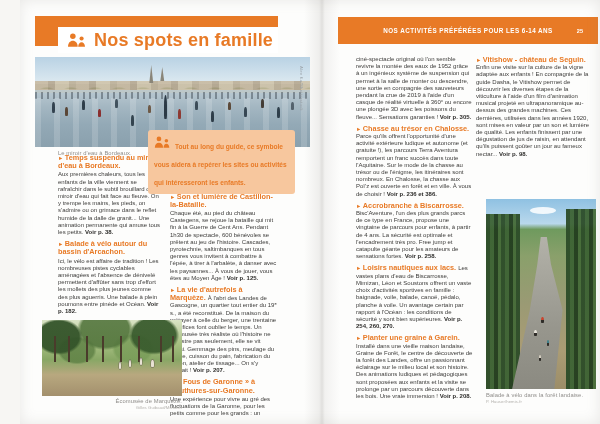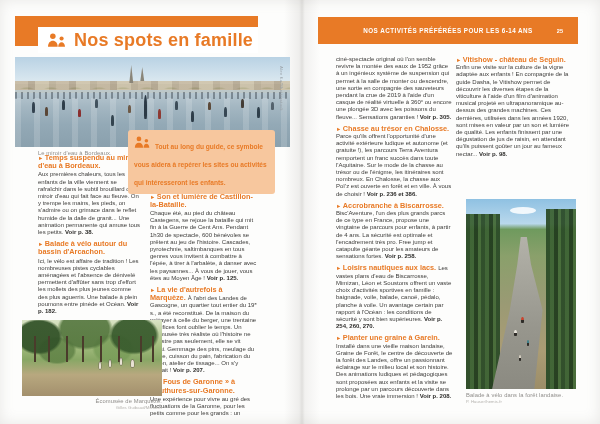--- a/index.html
+++ b/index.html
@@ -2,21 +2,21 @@
 <html><head>
 <meta charset="utf-8">
 <style>
   html,body{margin:0;padding:0;}
   body{
     width:600px;height:424px;position:relative;overflow:hidden;
     background:#f7f6f3;
     font-family:"Liberation Sans","DejaVu Sans",sans-serif;
     -webkit-text-size-adjust:none;
   }
-  .spread{position:absolute;inset:0;background:#fdfdfc;}
+  .spread{position:absolute;inset:0;background:#fdfdfc;margin-left:20px;}
   .gutter{position:absolute;left:284px;top:0;width:36px;height:424px;
     background:linear-gradient(90deg,rgba(255,255,255,0) 0%,rgba(110,105,98,.10) 42%,rgba(110,105,98,.20) 50%,rgba(110,105,98,.08) 58%,rgba(255,255,255,0) 100%);}
   .edge{position:absolute;inset:0;box-shadow:inset 0 0 14px rgba(140,135,128,.18);pointer-events:none;}
 
   
   .banner-band{position:absolute;left:15px;top:16px;width:243px;height:30px;}
   .banner-box{position:absolute;left:38px;top:27px;width:220px;height:26px;background:#fff;
     display:flex;align-items:center;gap:7px;padding-left:9px;box-sizing:border-box;}
   .banner-box svg{width:20px;height:14px;flex:0 0 auto;}
   .banner-title{font-size:18px;font-weight:bold;letter-spacing:.2px;white-space:nowrap;}

